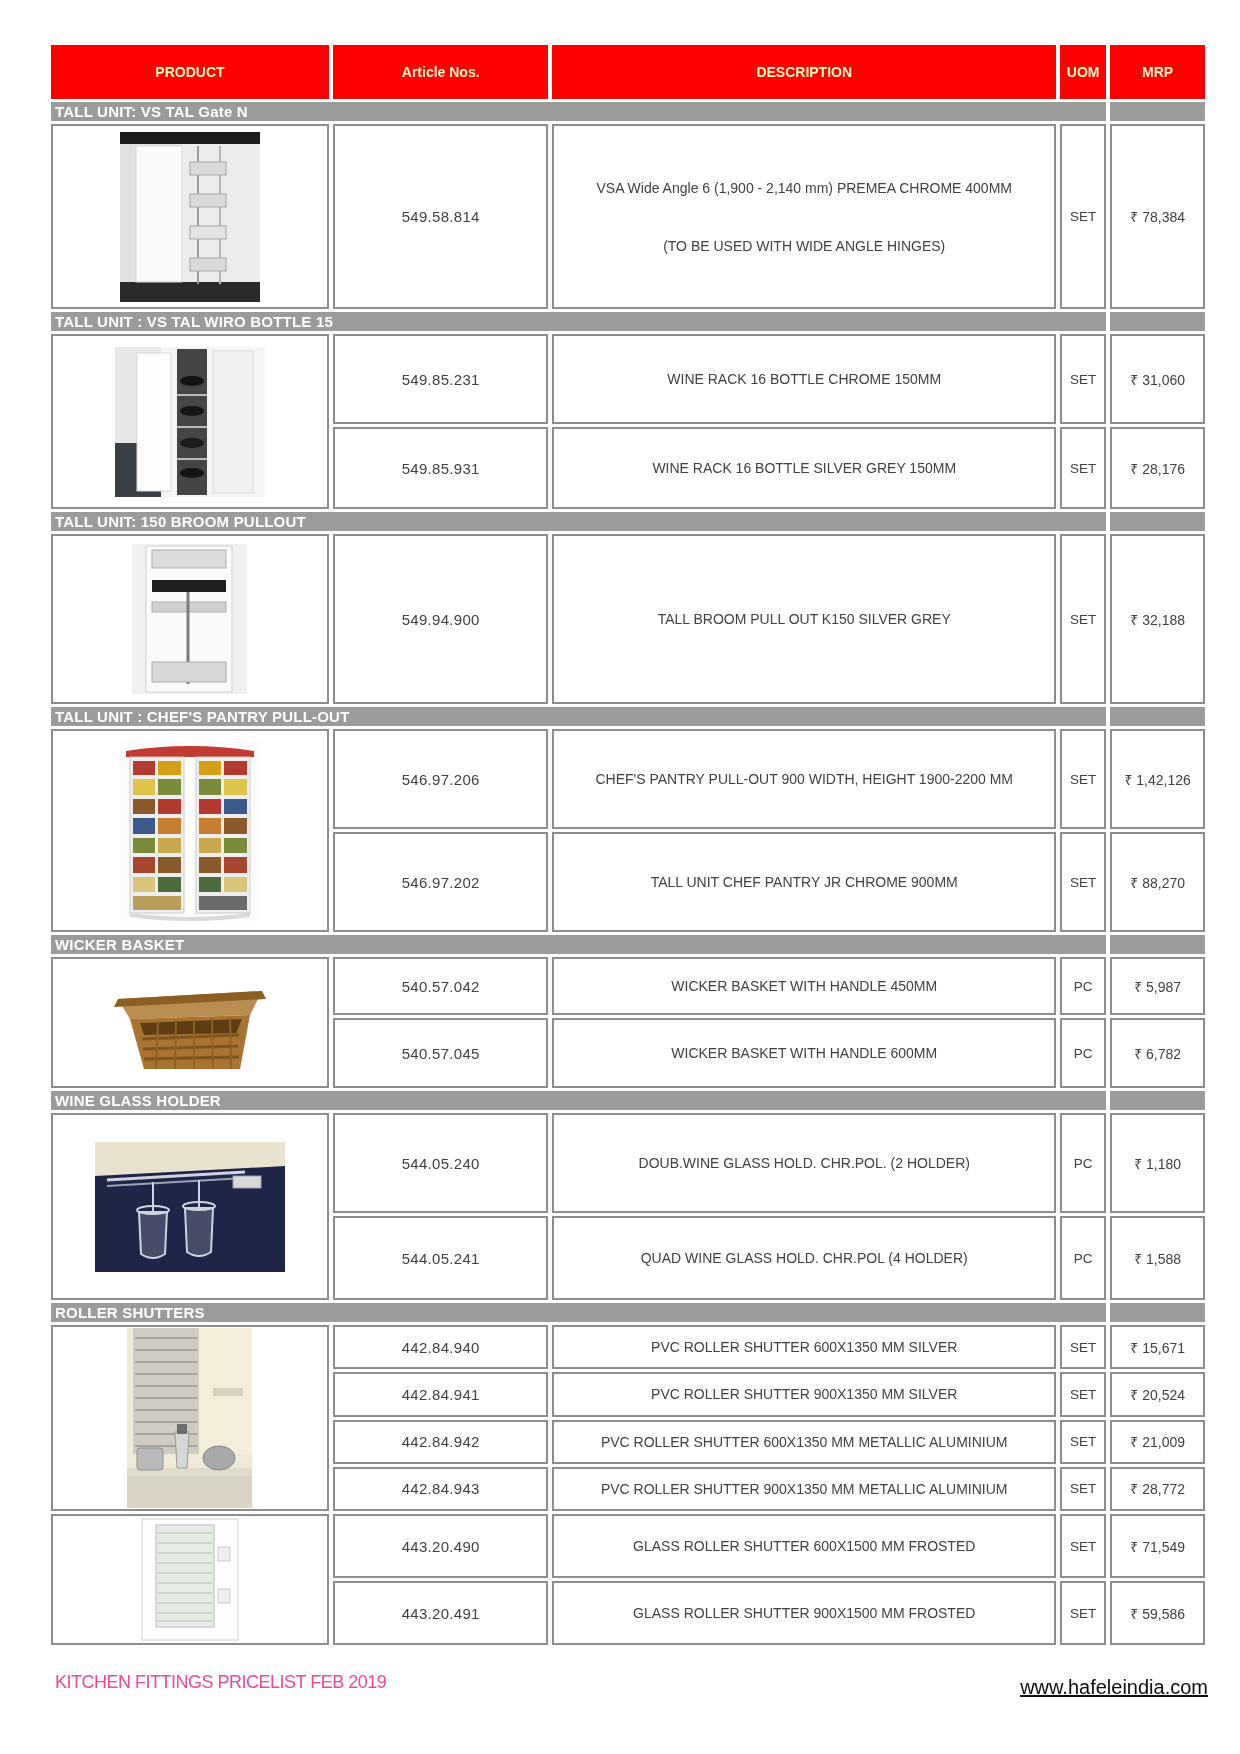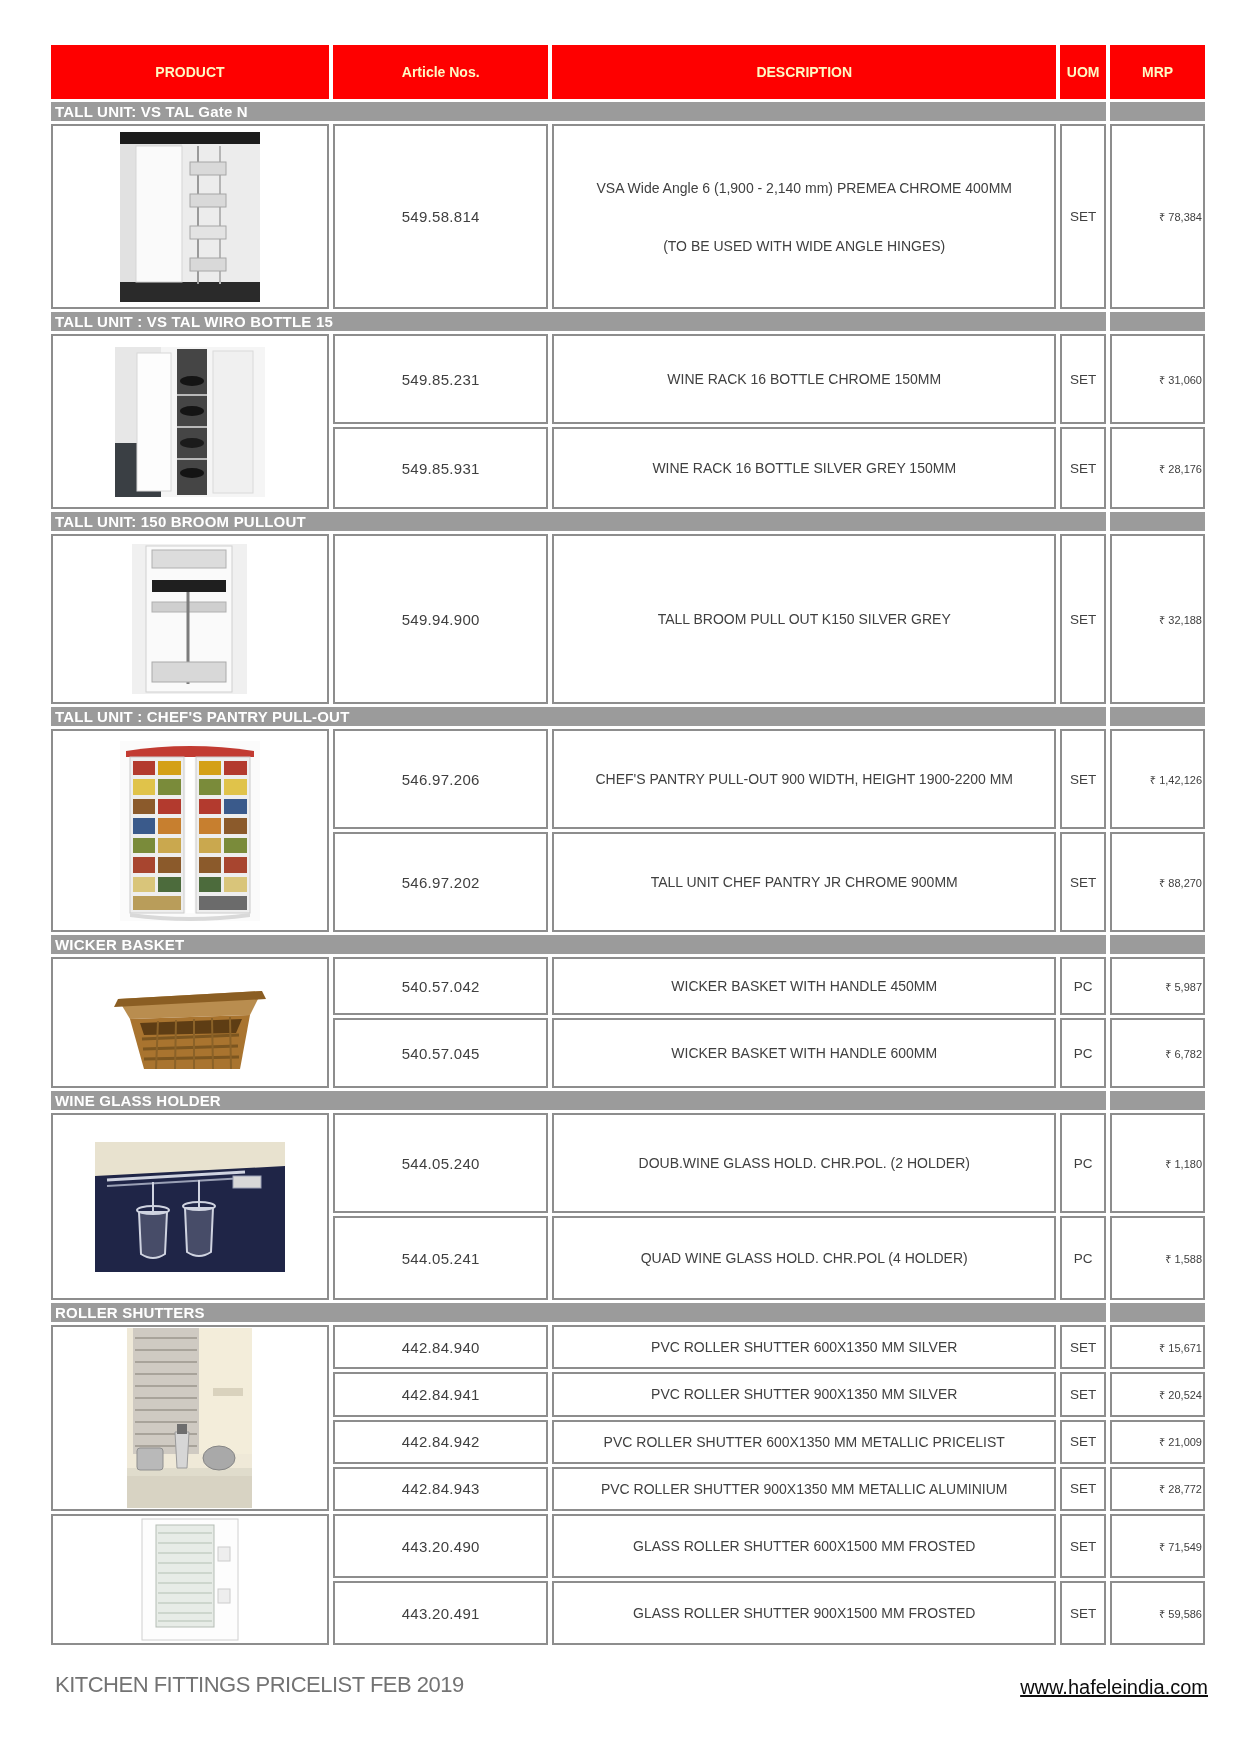--- a/index.html
+++ b/index.html
@@ -8,23 +8,23 @@
   table.price{border-collapse:separate;border-spacing:4px 3px;width:100%;table-layout:fixed;}
   td{overflow:hidden;}
   .hd{background:#fe0000;color:#fef9c3;font-weight:bold;font-size:14px;text-align:center;vertical-align:middle;height:52px;}
   .bar{background:#9b9b9b;color:#ffffff;font-weight:bold;font-size:15px;text-align:left;vertical-align:middle;height:15px;padding:1px 0 1px 4px;letter-spacing:.2px;white-space:nowrap;}
   .bar-mrp{background:#9b9b9b;height:15px;}
   .c{border:2px solid #8d8d8d;background:#ffffff;color:#404040;text-align:center;vertical-align:middle;font-size:14px;}
   .article{font-size:15px;letter-spacing:.3px;}
   .desc{padding:0 6px;}
   .desc .l2{margin-top:42px;}
   .uom{font-size:13.5px;}
-  .mrp{font-size:11px;text-align:right;}
+  .mrp{font-size:14px;}
   .photo-wrap{display:flex;align-items:center;justify-content:center;width:100%;height:100%;}
-  .footer-left{position:absolute;left:55px;top:1672px;font-size:22px;color:#737373;letter-spacing:-0.5px;white-space:nowrap;}
+  .footer-left{position:absolute;left:55px;top:1672px;font-size:18px;color:#ec4899;letter-spacing:-0.5px;white-space:nowrap;}
   .footer-right{position:absolute;right:32px;top:1676px;font-size:20px;color:#0d0d0d;white-space:nowrap;text-decoration:underline;}
   svg{display:block;}
 </style>
 </head>
 <body>
 
 <div class="sheet">
 <table class="price">
   <colgroup>
     <col style="width:276px">
@@ -311,21 +311,21 @@
     <td class="c mrp">₹ 15,671</td>
   </tr>
   <tr style="height:44px">
     <td class="c article">442.84.941</td>
     <td class="c desc">PVC ROLLER SHUTTER 900X1350 MM SILVER</td>
     <td class="c uom">SET</td>
     <td class="c mrp">₹ 20,524</td>
   </tr>
   <tr style="height:44px">
     <td class="c article">442.84.942</td>
-    <td class="c desc">PVC ROLLER SHUTTER 600X1350 MM METALLIC PRICELIST</td>
+    <td class="c desc">PVC ROLLER SHUTTER 600X1350 MM METALLIC ALUMINIUM</td>
     <td class="c uom">SET</td>
     <td class="c mrp">₹ 21,009</td>
   </tr>
   <tr style="height:44px">
     <td class="c article">442.84.943</td>
     <td class="c desc">PVC ROLLER SHUTTER 900X1350 MM METALLIC ALUMINIUM</td>
     <td class="c uom">SET</td>
     <td class="c mrp">₹ 28,772</td>
   </tr>
   <tr style="height:62px">

